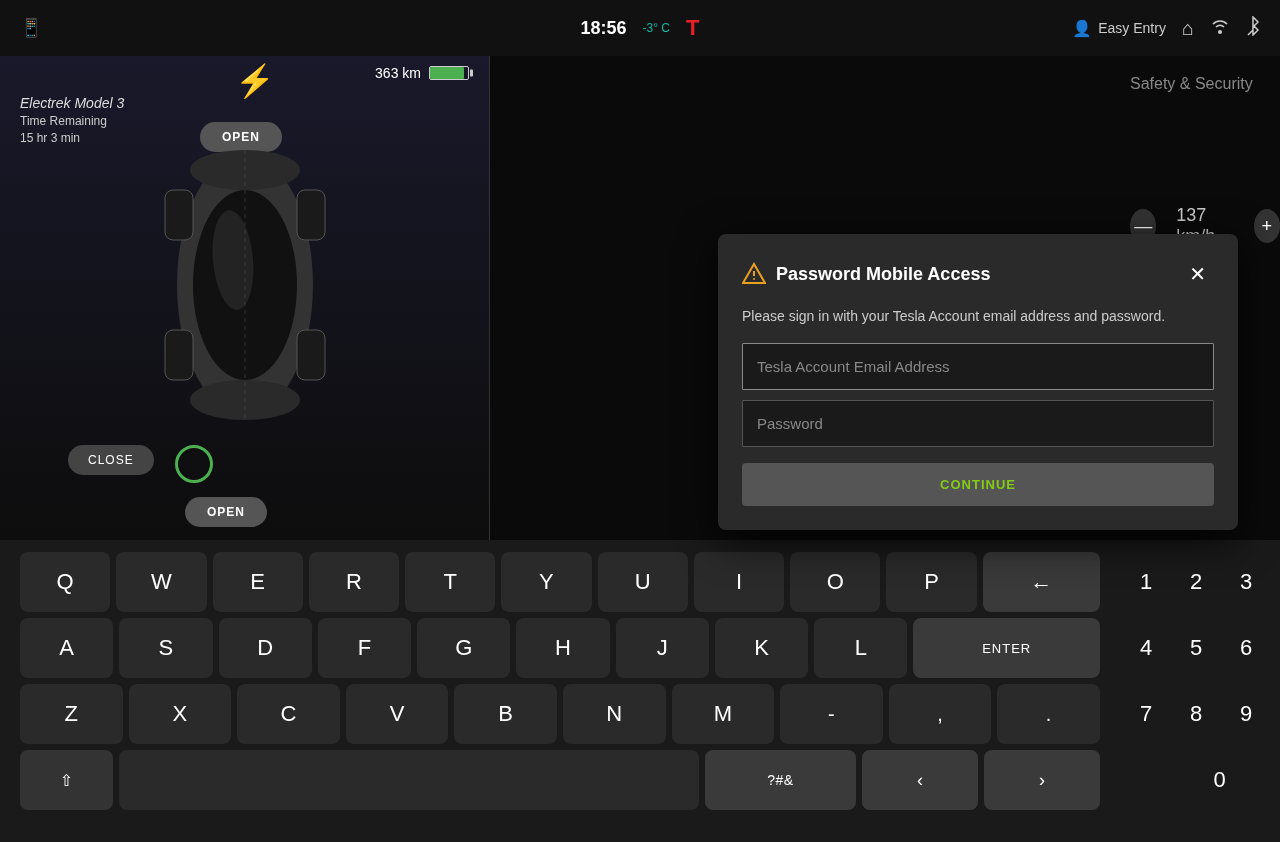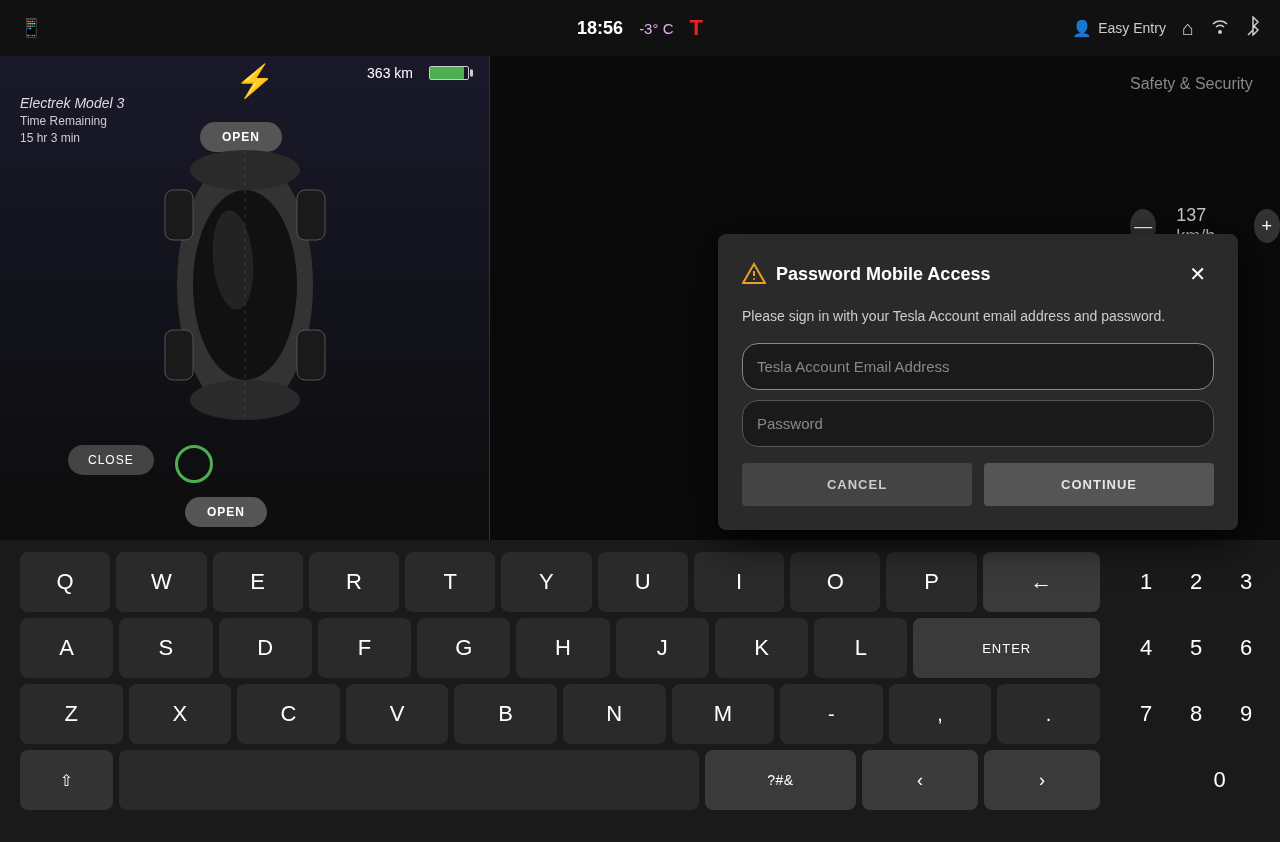--- a/index.html
+++ b/index.html
@@ -44,22 +44,22 @@
       display: flex;
       align-items: center;
       gap: 16px;
     }
     .time-display {
       font-size: 18px;
       font-weight: 600;
       color: #fff;
     }
     .temp-display {
-      font-size: 15px;
-      color: #f0abfc;
+      font-size: 12px;
+      color: #14b8a6;
     }
     .easy-entry {
       display: flex;
       align-items: center;
       gap: 6px;
       font-size: 14px;
       color: #ccc;
       cursor: pointer;
     }
 
@@ -83,21 +83,21 @@
       margin-top: 48px;
     }
     .range-info {
       position: absolute;
       top: 65px;
       right: 20px;
       font-size: 14px;
       color: #fff;
       display: flex;
       align-items: center;
-      gap: 16px;
+      gap: 8px;
     }
     .battery-bar {
       width: 40px;
       height: 14px;
       border: 1.5px solid #ccc;
       border-radius: 2px;
       position: relative;
     }
     .battery-bar::after {
       content: '';
@@ -293,21 +293,21 @@
     .modal-description {
       font-size: 14px;
       color: #ccc;
       line-height: 1.5;
       margin-bottom: 16px;
     }
     .modal-input {
       width: 100%;
       background: #1a1a1a;
       border: 1.5px solid #555;
-      border-radius: 16px;
+      border-radius: 1px;
       padding: 14px 14px;
       color: #fff;
       font-size: 15px;
       margin-bottom: 10px;
       outline: none;
     }
     .modal-input:first-of-type {
       border-color: #888;
     }
     .modal-input::placeholder {
@@ -330,21 +330,21 @@
       letter-spacing: 1px;
       cursor: pointer;
       text-align: center;
     }
     .btn-continue {
       flex: 1;
       background: #555;
       border: none;
       border-radius: 4px;
       padding: 14px;
-      color: #e5e5e5;
+      color: #84cc16;
       font-size: 13px;
       font-weight: bold;
       letter-spacing: 1px;
       cursor: pointer;
       text-align: center;
     }
 
     
     .keyboard-area {
       position: absolute;
@@ -573,21 +573,20 @@
         </svg>
       </div>
       <span class="modal-title">Password Mobile Access</span>
     </div>
     <button class="modal-close-btn">✕</button>
   </div>
   <p class="modal-description">Please sign in with your Tesla Account email address and password.</p>
   <input class="modal-input" type="text" placeholder="Tesla Account Email Address" style="">
   <input class="modal-input" type="password" placeholder="Password" style="">
   <div class="modal-buttons">
-    <button class="btn-cancel">CANCEL</button>
     <button class="btn-continue">CONTINUE</button>
   </div>
 </div>
 
 <div class="keyboard-area">
   <div class="keyboard-main">
 
     <div class="keyboard-row">
       <button class="key">Q</button>
       <button class="key">W</button>

